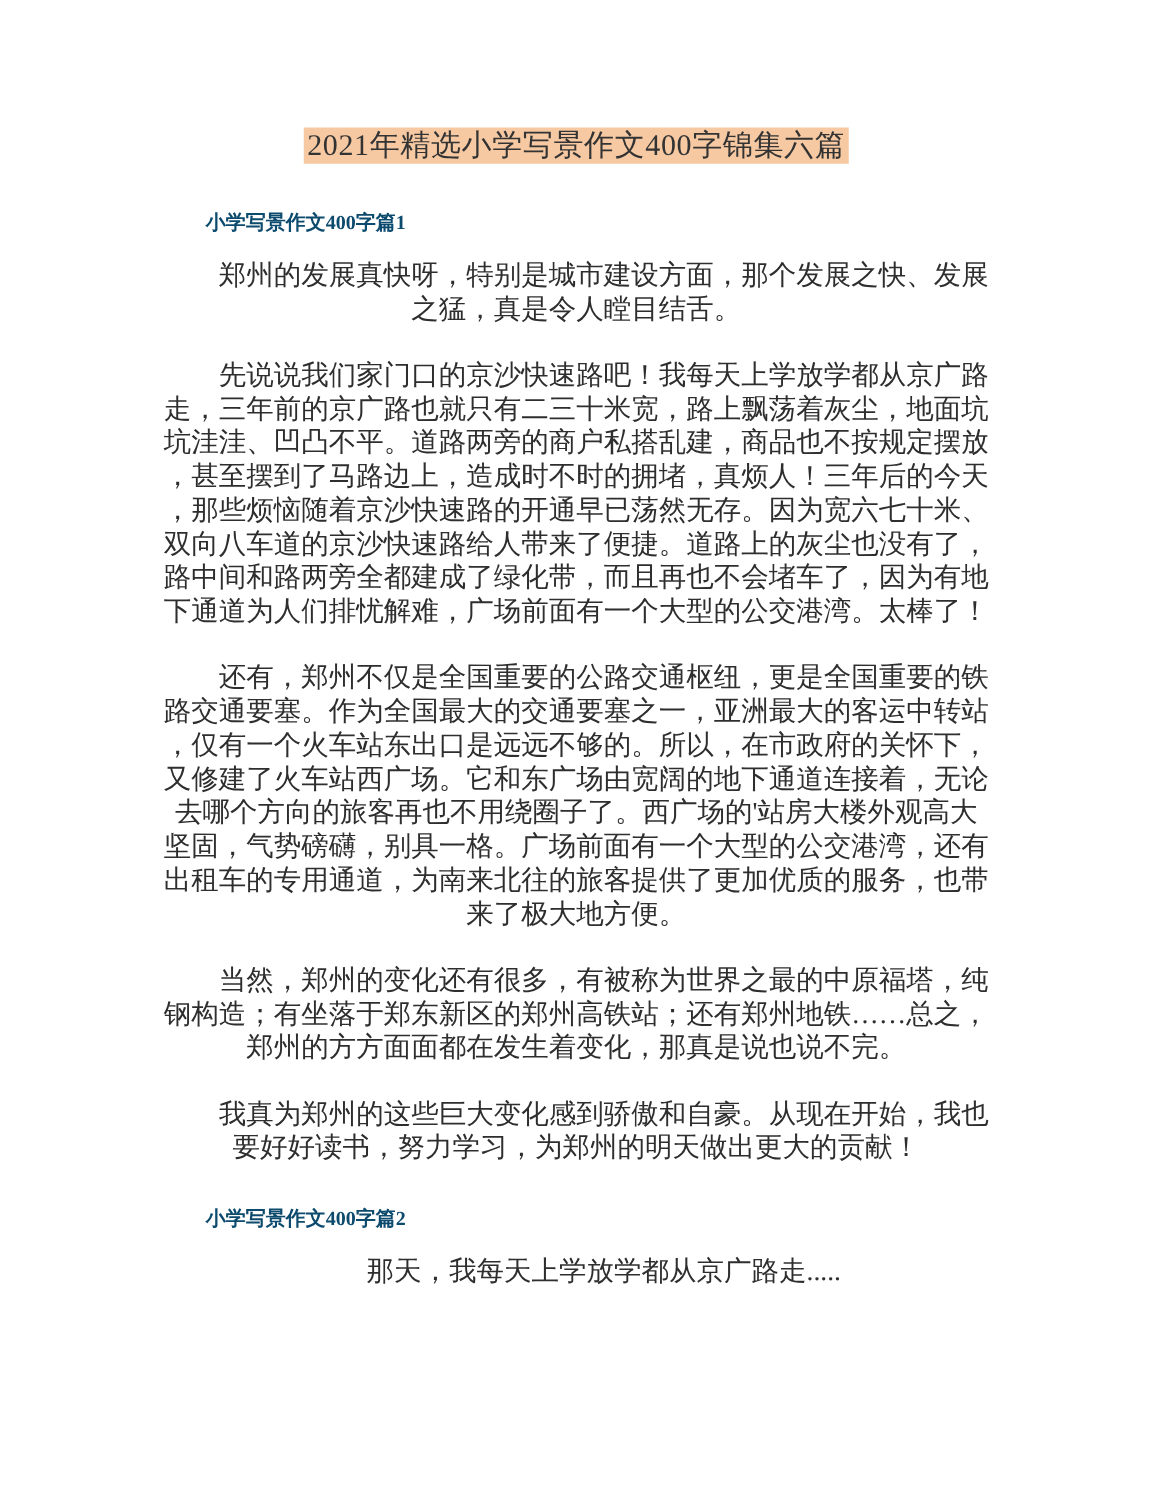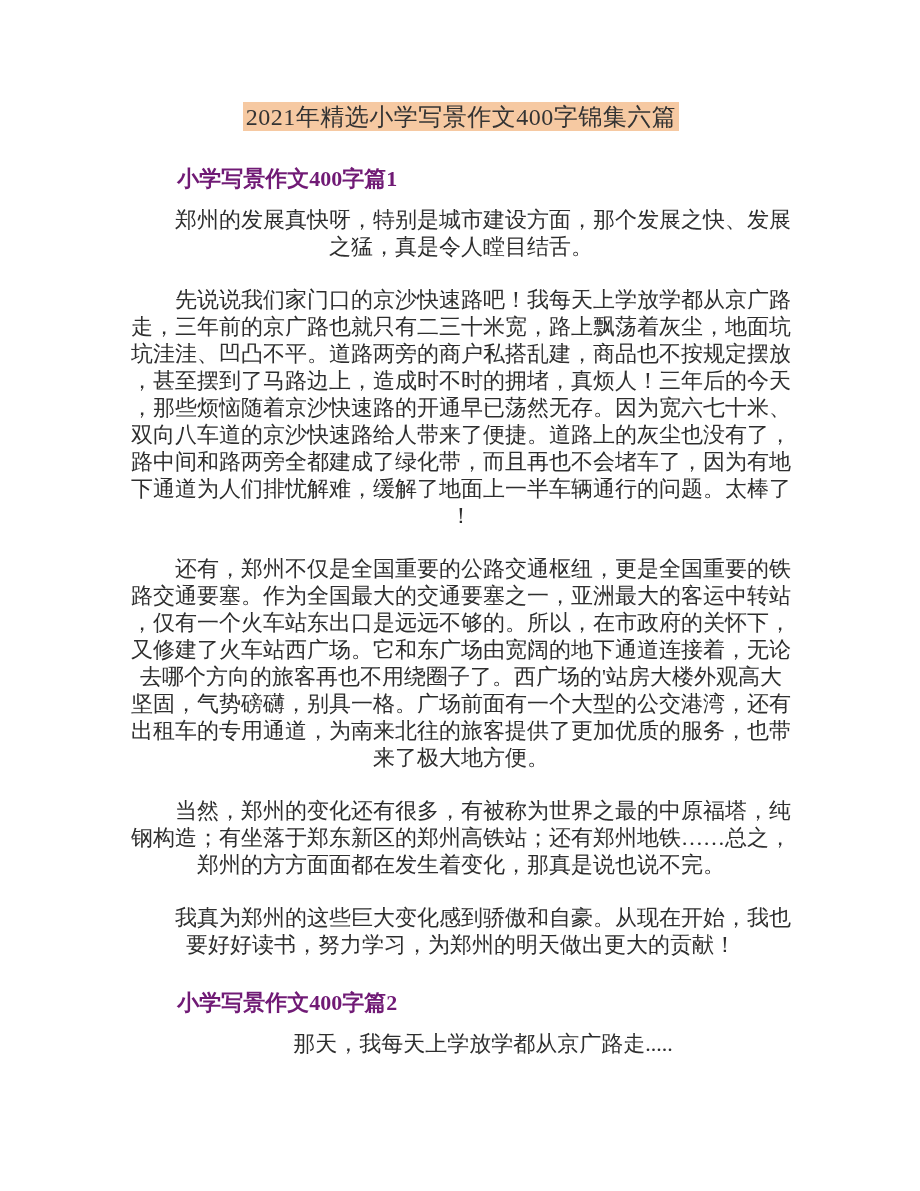--- a/index.html
+++ b/index.html
@@ -20,24 +20,24 @@
     line-height: 34px;
     color: #333333;
     letter-spacing: 0.5px;
   }
   .doc-title .highlight {
     background-color: #f6c9a2; 
     padding: 2px 3px 1px 3px;
   }
   .sec-heading {
     margin-top: 30px;
-    font-size: 22px;
+    font-size: 16px;
     line-height: 30px;
     font-weight: bold;
-    color: #701a75;
+    color: #0c4a6e;
     text-indent: 2.1em;
     font-family: "Liberation Serif", "DejaVu Serif", serif;
   }
   .para {
     margin-top: 26px;
     font-size: 22px;
     line-height: 27px;
     color: #2e2e2e;
     text-indent: 2em;
     word-break: break-all;
@@ -53,21 +53,21 @@
 
 <div class="page" style="background-color: rgb(255, 255, 255);">
 
   <div class="doc-title">
     <span class="highlight" style="background-color: rgb(246, 201, 162);">2021年精选小学写景作文400字锦集六篇</span>
   </div>
 
   <section>
     <h2 class="sec-heading">小学写景作文400字篇1</h2>
     <p class="para">郑州的发展真快呀，特别是城市建设方面，那个发展之快、发展之猛，真是令人瞠目结舌。</p>
-    <p class="para">先说说我们家门口的京沙快速路吧！我每天上学放学都从京广路走，三年前的京广路也就只有二三十米宽，路上飘荡着灰尘，地面坑坑洼洼、凹凸不平。道路两旁的商户私搭乱建，商品也不按规定摆放，甚至摆到了马路边上，造成时不时的拥堵，真烦人！三年后的今天，那些烦恼随着京沙快速路的开通早已荡然无存。因为宽六七十米、双向八车道的京沙快速路给人带来了便捷。道路上的灰尘也没有了，路中间和路两旁全都建成了绿化带，而且再也不会堵车了，因为有地下通道为人们排忧解难，缓解了地面上一半车辆通行的问题。太棒了！</p>
+    <p class="para">先说说我们家门口的京沙快速路吧！我每天上学放学都从京广路走，三年前的京广路也就只有二三十米宽，路上飘荡着灰尘，地面坑坑洼洼、凹凸不平。道路两旁的商户私搭乱建，商品也不按规定摆放，甚至摆到了马路边上，造成时不时的拥堵，真烦人！三年后的今天，那些烦恼随着京沙快速路的开通早已荡然无存。因为宽六七十米、双向八车道的京沙快速路给人带来了便捷。道路上的灰尘也没有了，路中间和路两旁全都建成了绿化带，而且再也不会堵车了，因为有地下通道为人们排忧解难，广场前面有一个大型的公交港湾。太棒了！</p>
     <p class="para">还有，郑州不仅是全国重要的公路交通枢纽，更是全国重要的铁路交通要塞。作为全国最大的交通要塞之一，亚洲最大的客运中转站，仅有一个火车站东出口是远远不够的。所以，在市政府的关怀下，又修建了火车站西广场。它和东广场由宽阔的地下通道连接着，无论去哪个方向的旅客再也不用绕圈子了。西广场的'站房大楼外观高大坚固，气势磅礴，别具一格。广场前面有一个大型的公交港湾，还有出租车的专用通道，为南来北往的旅客提供了更加优质的服务，也带来了极大地方便。</p>
     <p class="para">当然，郑州的变化还有很多，有被称为世界之最的中原福塔，纯钢构造；有坐落于郑东新区的郑州高铁站；还有郑州地铁……总之，郑州的方方面面都在发生着变化，那真是说也说不完。</p>
     <p class="para">我真为郑州的这些巨大变化感到骄傲和自豪。从现在开始，我也要好好读书，努力学习，为郑州的明天做出更大的贡献！</p>
   </section>
 
   <section>
     <h2 class="sec-heading">小学写景作文400字篇2</h2>
     <p class="para">那天，我每天上学放学都从京广路走.....</p>
   </section>
 

